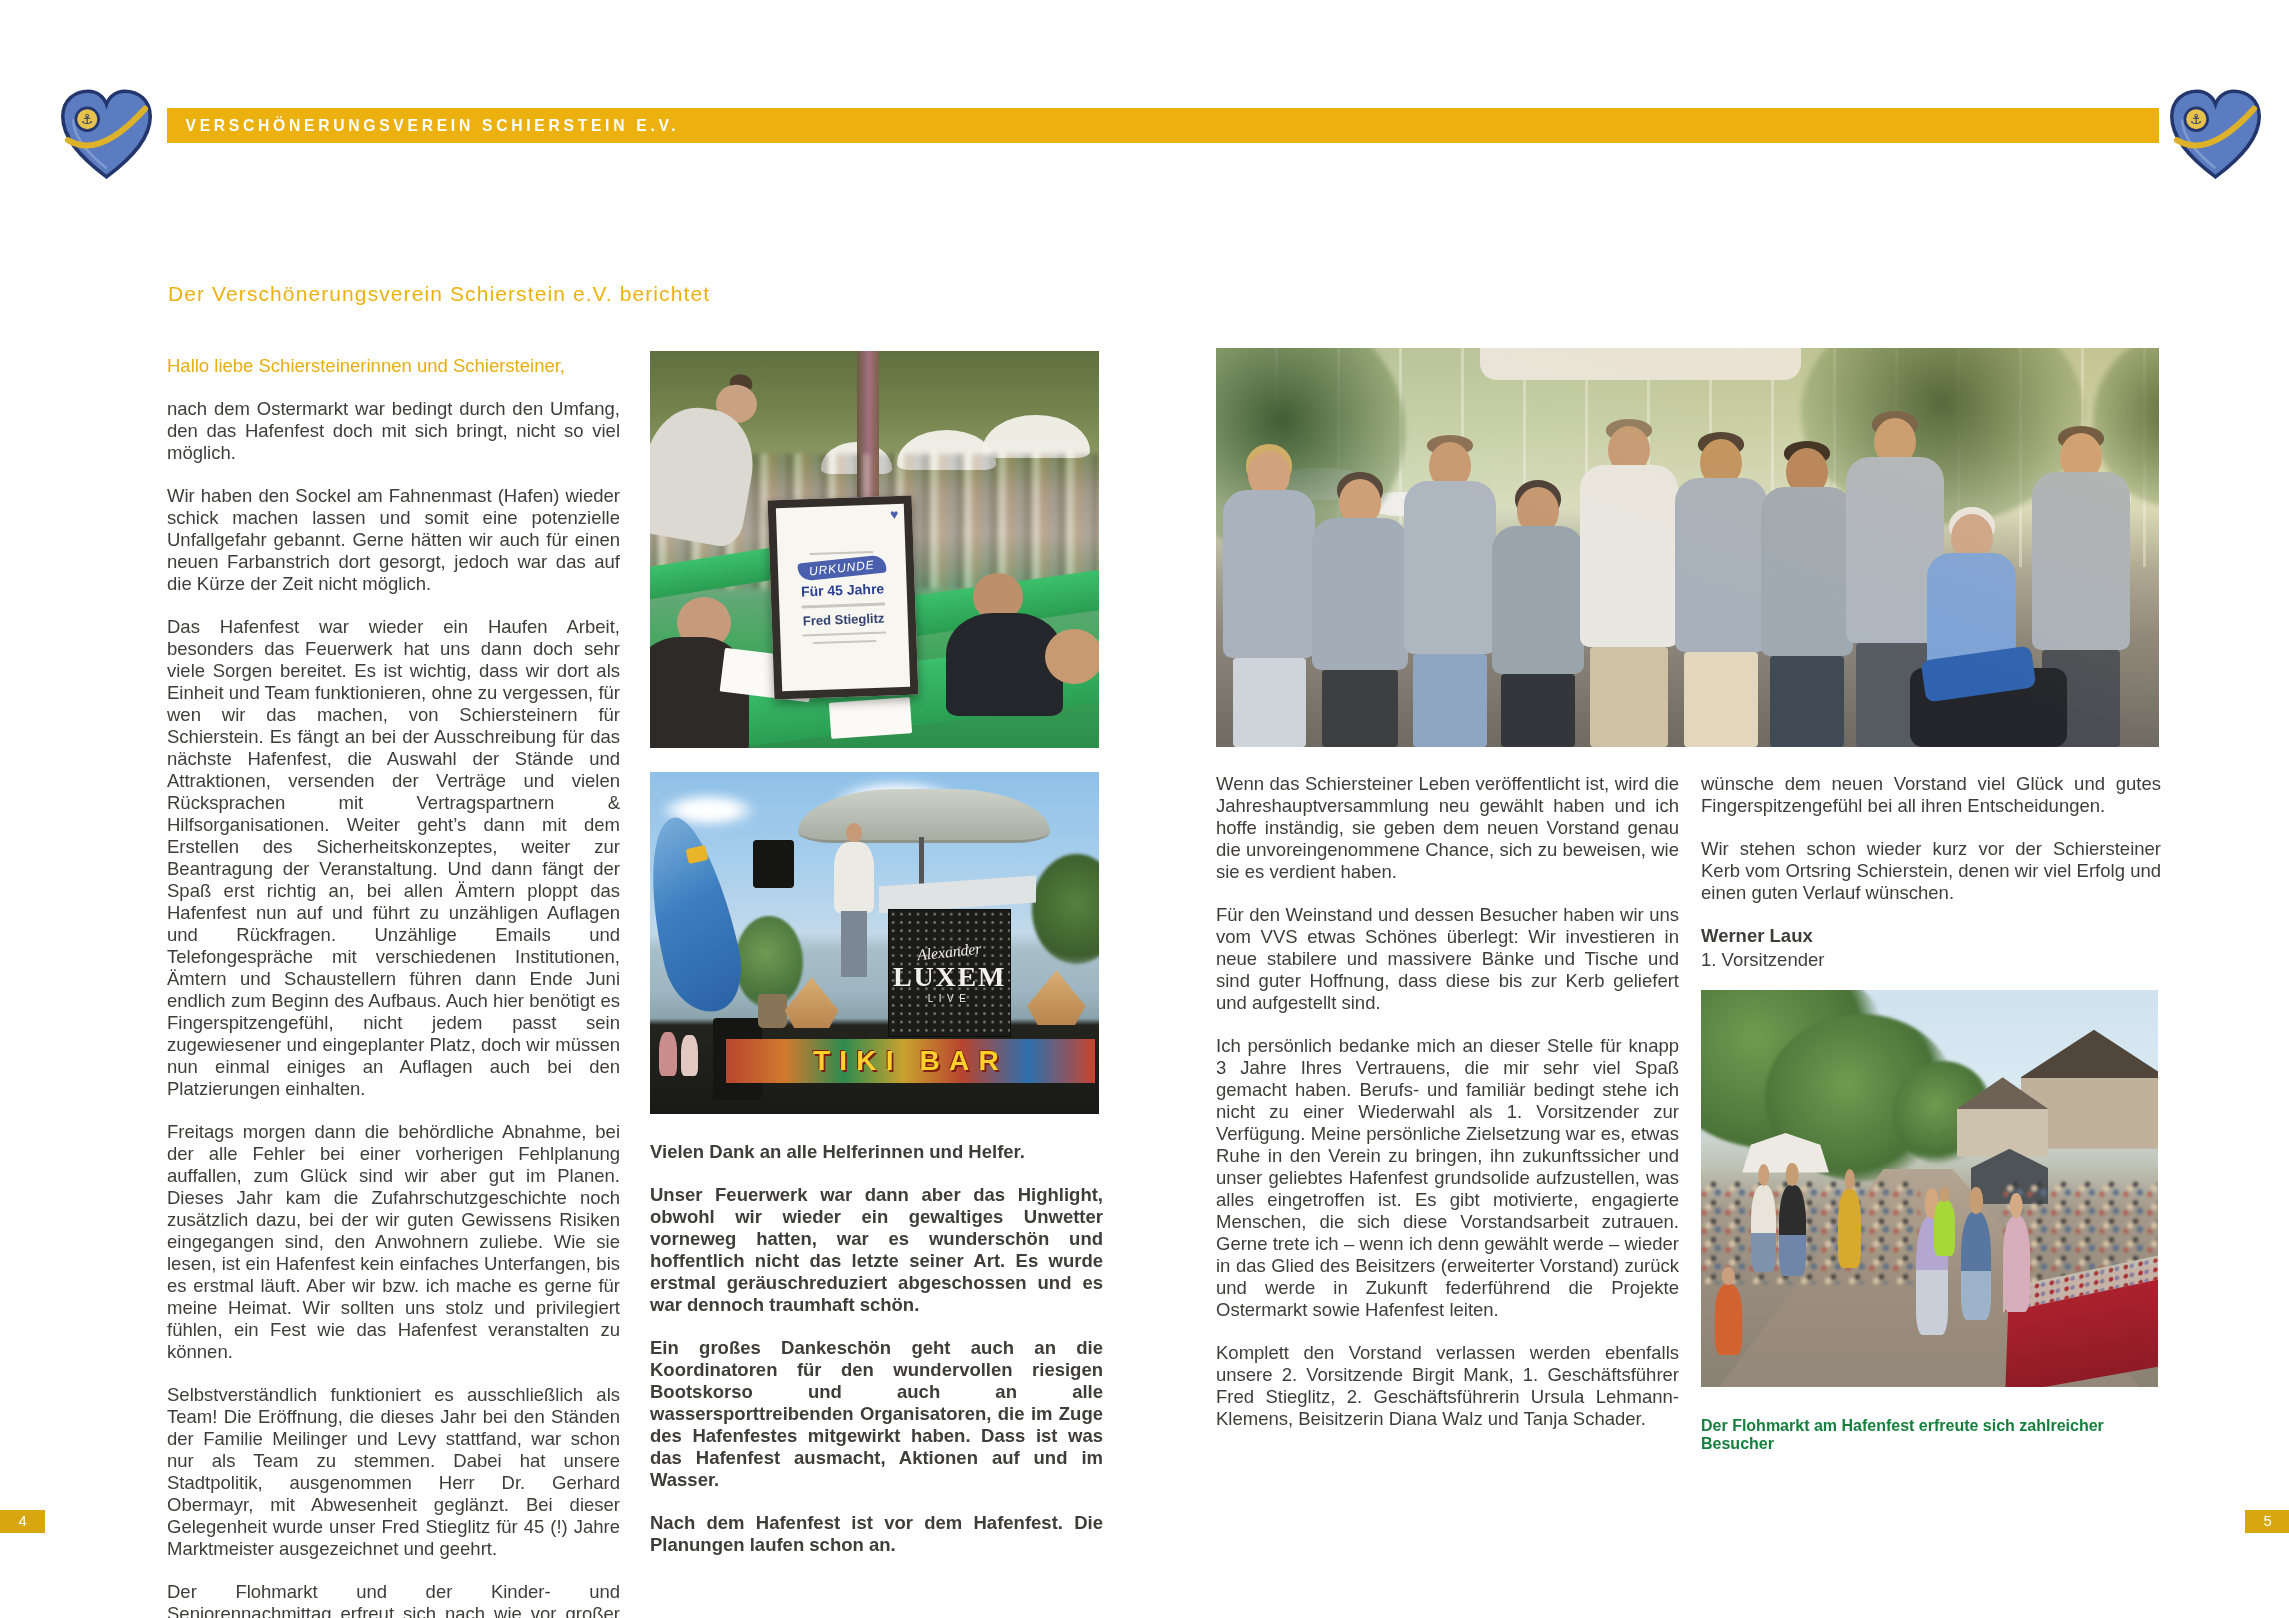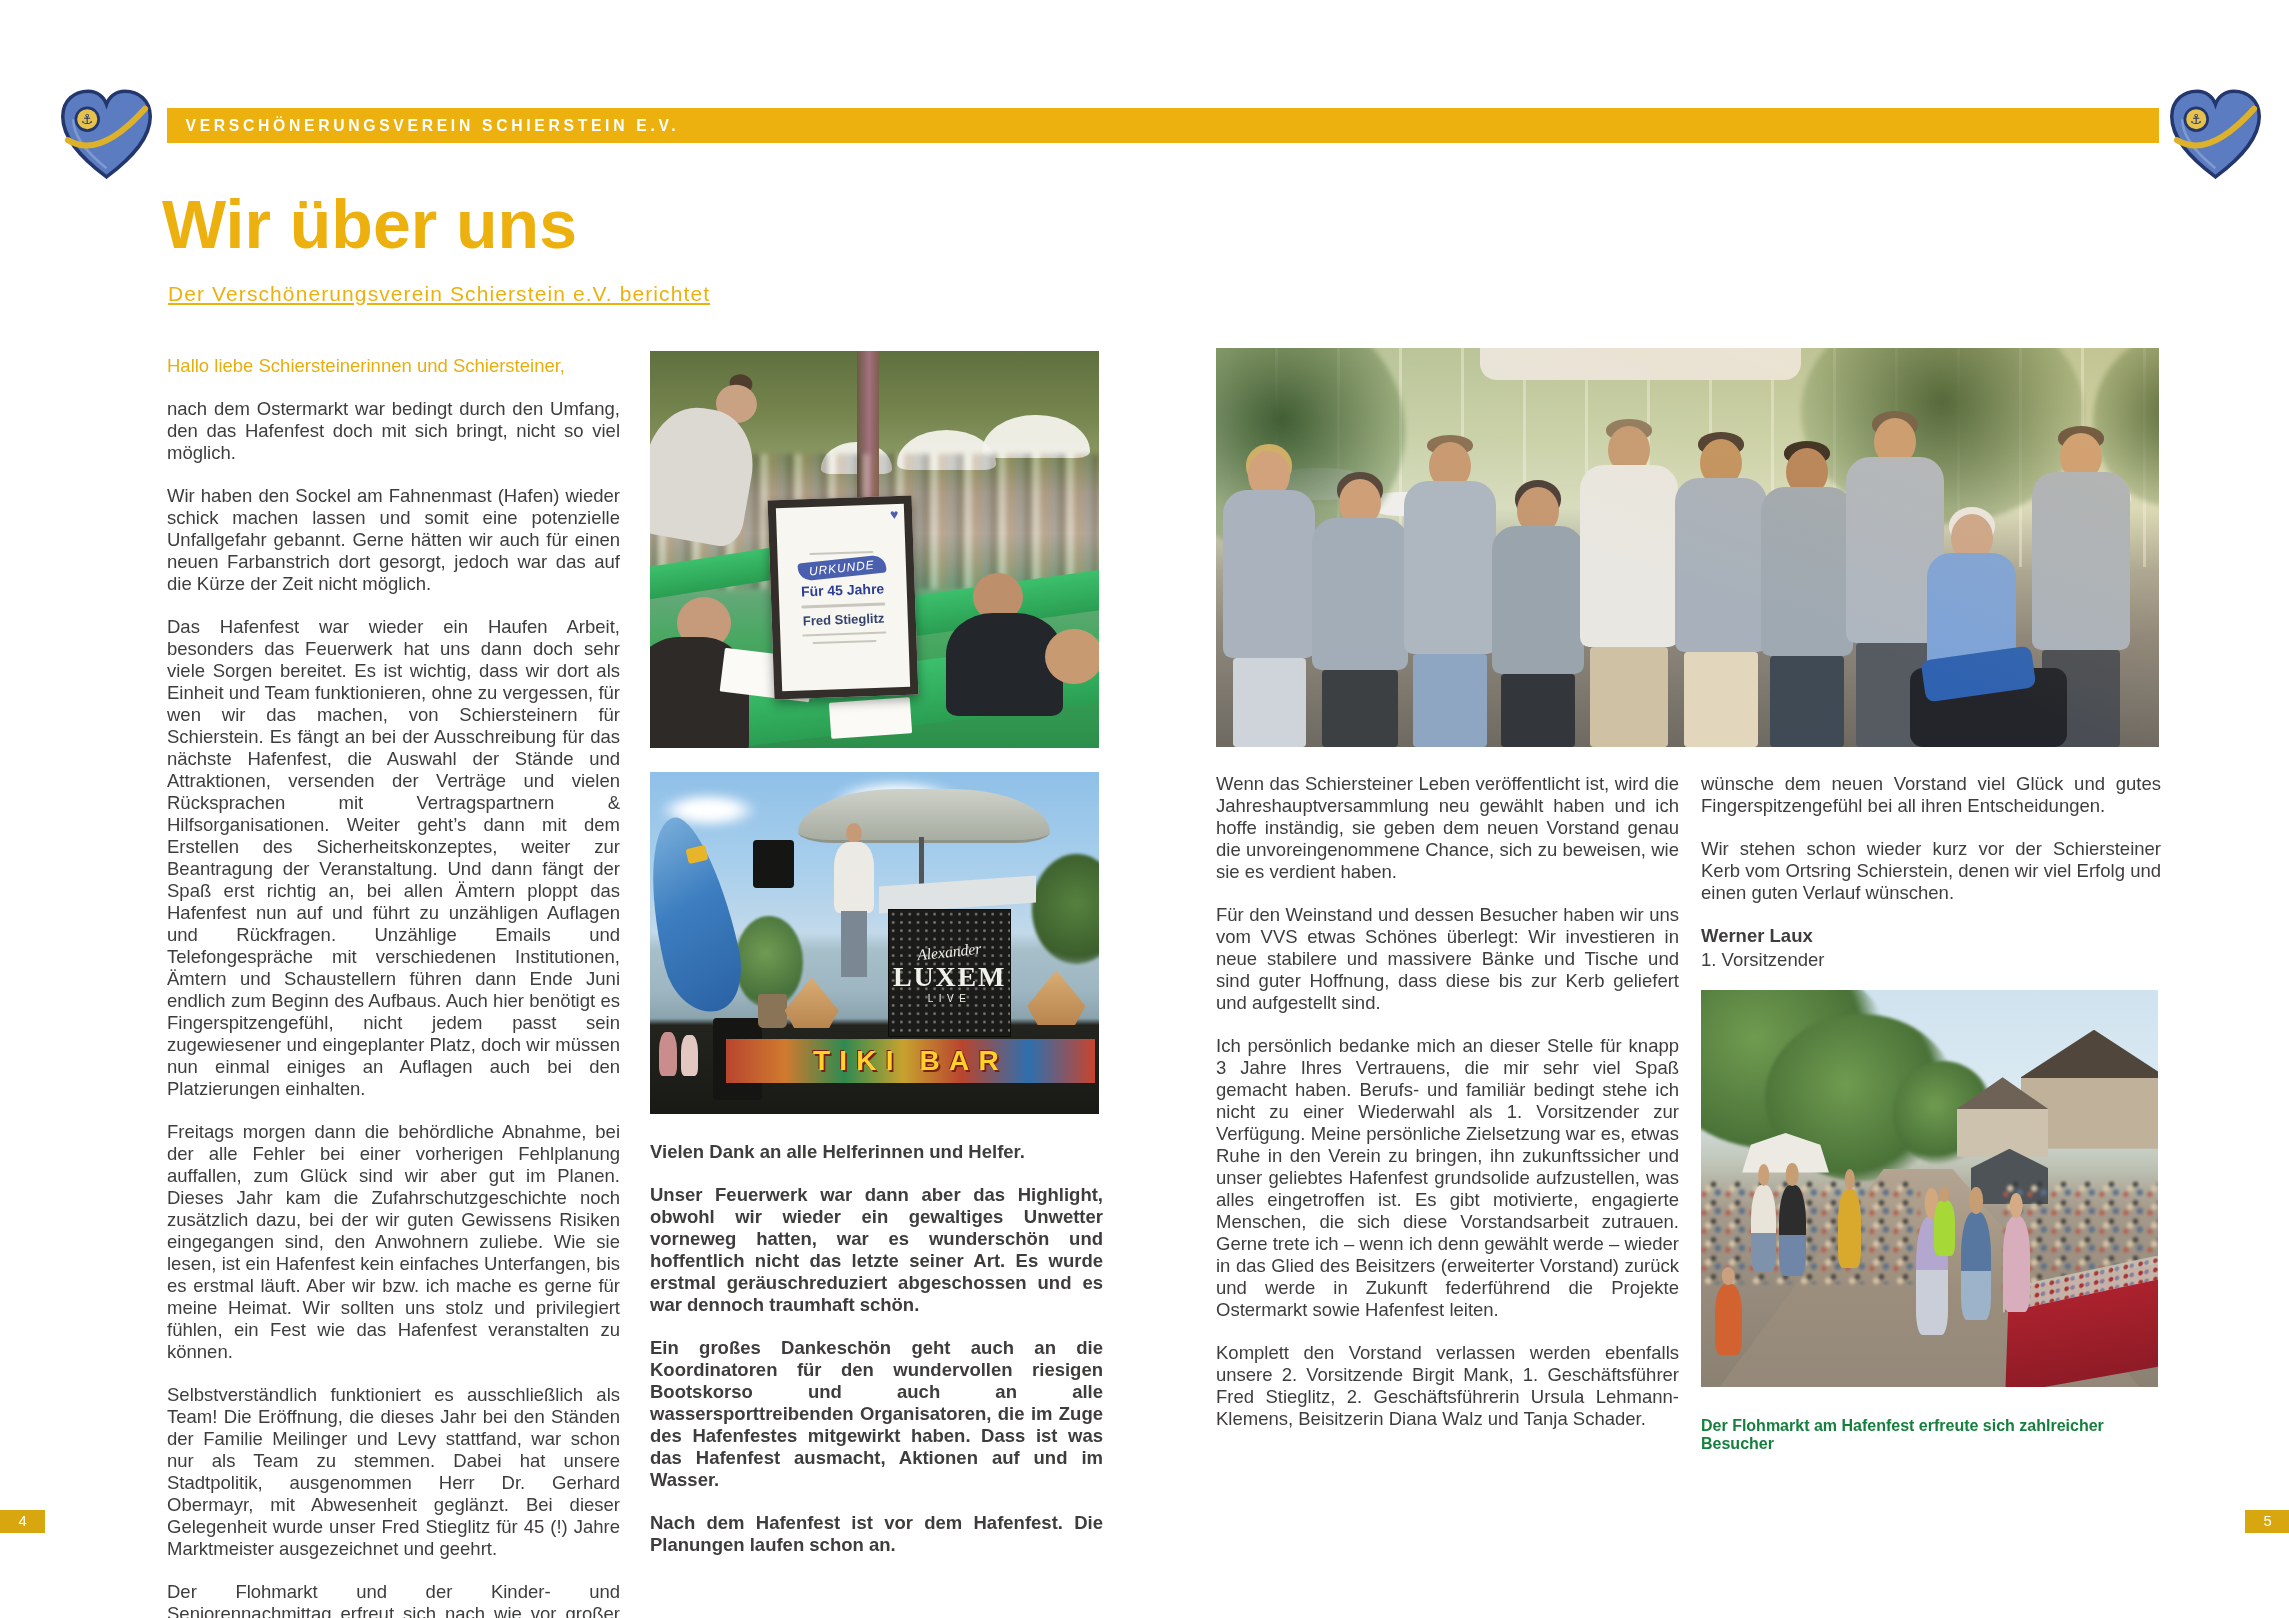--- a/index.html
+++ b/index.html
@@ -4,21 +4,21 @@
 <style>
   html,body{margin:0;padding:0;background:#9a9a9a;}
   #page{position:relative;width:2290px;height:1619px;background:#ffffff;overflow:hidden;
         font-family:"Liberation Sans","DejaVu Sans",sans-serif;}
   
   .heart{position:absolute;top:83px;width:105px;height:103px;}
   #heart-left{left:54px;} #heart-right{left:2163px;}
   #header-bar{position:absolute;left:167px;top:108px;width:1992px;height:35px;background:#ECB10E;
     color:#fff;font-size:15.7px;font-weight:bold;letter-spacing:3.7px;line-height:35px;padding-left:18.5px;box-sizing:border-box;}
   #page-title{position:absolute;left:162px;top:185px;font-size:68px;font-weight:bold;color:#ECB10E;letter-spacing:0;}
-  #page-subtitle{position:absolute;left:168px;top:282px;font-size:21px;color:#ECB10E;letter-spacing:1.1px;text-decoration:underline;}
+  #page-subtitle{position:absolute;left:168px;top:282px;font-size:21px;color:#ECB10E;letter-spacing:1.1px;}
   
   .col{position:absolute;font-size:18.5px;line-height:22px;color:#3E3D3C;text-align:justify;hyphens:auto;}
   .col p{margin:0 0 21px 0;}
   .intro{color:#E7AE0F;}
   #col1{left:167px;top:355px;width:453px;}
   #col2{left:650px;top:1141px;width:453px;font-weight:bold;}
   #col3{left:1216px;top:773px;width:463px;}
   #col4{left:1701px;top:773px;width:460px;}
   .cont{text-align-last:justify;}
   .sig-name{font-weight:bold;margin:0 !important;}
@@ -150,21 +150,20 @@
     <svg viewBox="0 0 120 115" width="105" height="103">
       <path d="M60 106C28 82 10 60 10 37C10 18 24 8 39 8c10 0 18 6 21 15C63 14 71 8 81 8c15 0 29 10 29 29 0 23-18 45-50 69z" fill="#5b7cc0" stroke="#23366e" stroke-width="4"></path>
       <path d="M60 96C36 77 22 58 22 40" fill="none" stroke="#8fa6d6" stroke-width="3" opacity=".7"></path>
       <path d="M16 64Q52 86 104 28" fill="none" stroke="#ddb129" stroke-width="7" stroke-linecap="round"></path>
       <circle cx="38" cy="40" r="13" fill="#e6c14b" stroke="#23366e" stroke-width="3"></circle>
       <text x="38" y="46" font-size="16" text-anchor="middle" fill="#23366e">⚓</text>
     </svg>
   </div>
 
   <div id="header-bar">VERSCHÖNERUNGSVEREIN SCHIERSTEIN E.V.</div>
-  <div id="page-title">Wir über uns</div>
   <div id="page-subtitle">Der Verschönerungsverein Schierstein e.V. berichtet</div>
 
   <div class="col" id="col1">
     <p class="intro">Hallo liebe Schiersteinerinnen und Schiersteiner,</p>
     <p>nach dem Ostermarkt war bedingt durch den Umfang, den das Hafenfest doch mit sich bringt, nicht so viel möglich.</p>
     <p>Wir haben den Sockel am Fahnenmast (Hafen) wieder schick machen lassen und somit eine potenzielle Unfallgefahr gebannt. Gerne hätten wir auch für einen neuen Farbanstrich dort gesorgt, jedoch war das auf die Kürze der Zeit nicht möglich.</p>
     <p>Das Hafenfest war wieder ein Haufen Arbeit, besonders das Feuerwerk hat uns dann doch sehr viele Sorgen bereitet. Es ist wichtig, dass wir dort als Einheit und Team funktionieren, ohne zu vergessen, für wen wir das machen, von Schiersteinern für Schierstein. Es fängt an bei der Ausschreibung für das nächste Hafenfest, die Auswahl der Stände und Attraktionen, versenden der Verträge und vielen Rücksprachen mit Vertragspartnern &amp; Hilfsorganisationen. Weiter geht’s dann mit dem Erstellen des Sicherheitskonzeptes, weiter zur Beantragung der Veranstaltung. Und dann fängt der Spaß erst richtig an, bei allen Ämtern ploppt das Hafenfest nun auf und führt zu unzähligen Auflagen und Rückfragen. Unzählige Emails und Telefongespräche mit verschiedenen Institutionen, Ämtern und Schaustellern führen dann Ende Juni endlich zum Beginn des Aufbaus. Auch hier benötigt es Fingerspitzengefühl, nicht jedem passt sein zugewiesener und eingeplanter Platz, doch wir müssen nun einmal einiges an Auflagen auch bei den Platzierungen einhalten.</p>
     <p>Freitags morgen dann die behördliche Abnahme, bei der alle Fehler bei einer vorherigen Fehlplanung auffallen, zum Glück sind wir aber gut im Planen. Dieses Jahr kam die Zufahrschutzgeschichte noch zusätzlich dazu, bei der wir guten Gewissens Risiken eingegangen sind, den Anwohnern zuliebe. Wie sie lesen, ist ein Hafenfest kein einfaches Unterfangen, bis es erstmal läuft. Aber wir bzw. ich mache es gerne für meine Heimat. Wir sollten uns stolz und privilegiert fühlen, ein Fest wie das Hafenfest veranstalten zu können.</p>
     <p>Selbstverständlich funktioniert es ausschließlich als Team! Die Eröffnung, die dieses Jahr bei den Ständen der Familie Meilinger und Levy stattfand, war schon nur als Team zu stemmen. Dabei hat unsere Stadtpolitik, ausgenommen Herr Dr. Gerhard Obermayr, mit Abwesenheit geglänzt. Bei dieser Gelegenheit wurde unser Fred Stieglitz für 45 (!) Jahre Marktmeister ausgezeichnet und geehrt.</p>
     <p>Der Flohmarkt und der Kinder- und Seniorennachmittag erfreut sich nach wie vor großer Beliebtheit.</p>

